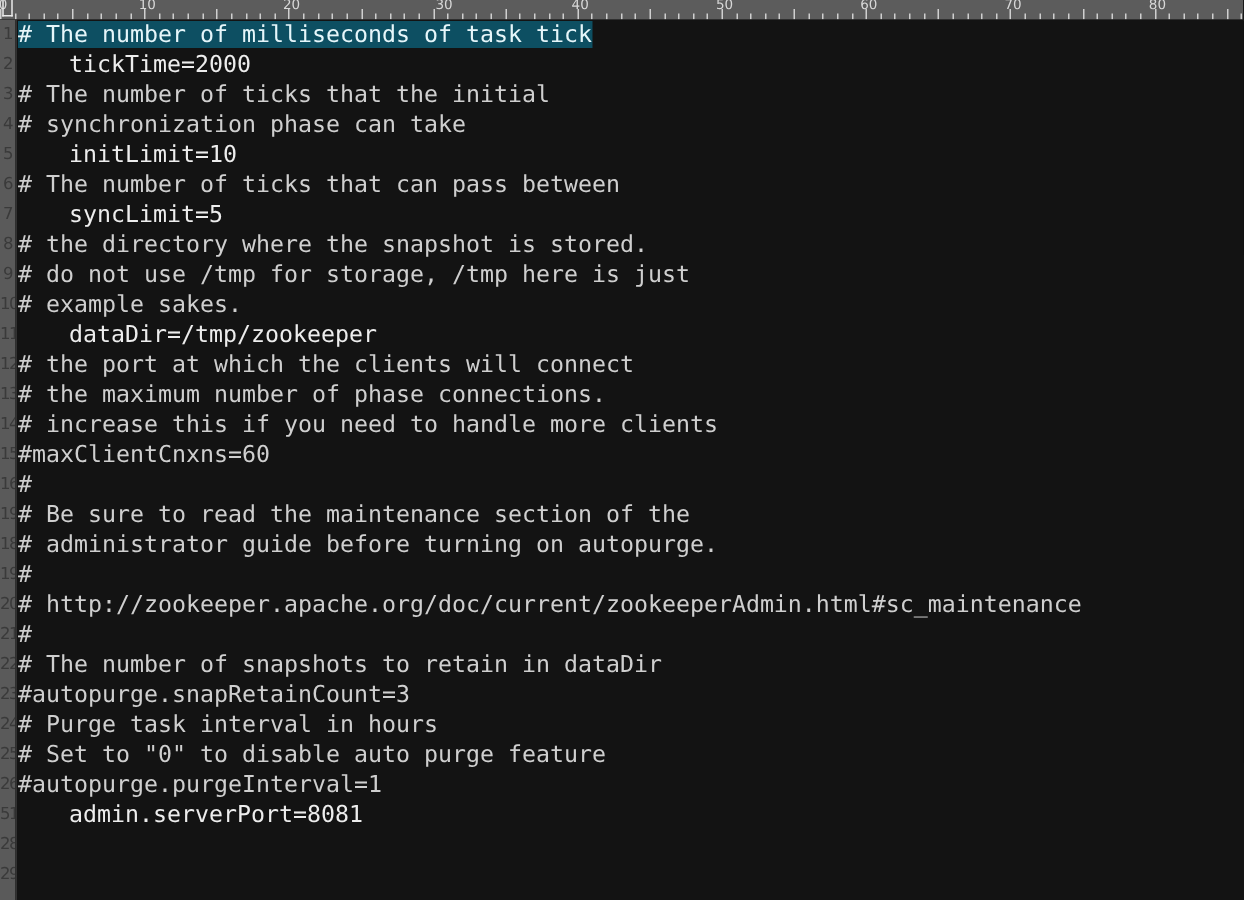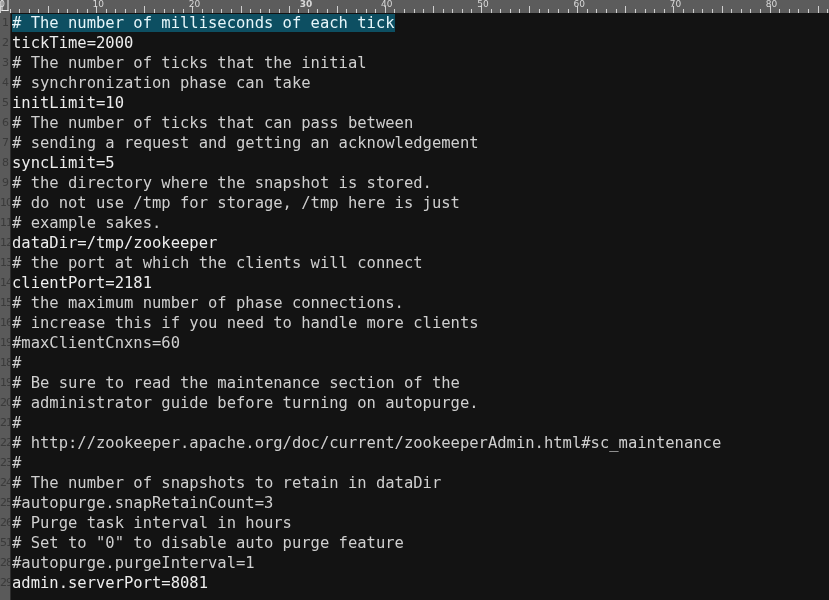--- a/index.html
+++ b/index.html
@@ -91,21 +91,21 @@
     height: 587px;
   }
   .line {
     height: 20px;
     line-height: 20px;
     font-size: 15.5px;
     color: #cfcfcf;
     white-space: pre;
     letter-spacing: 0px;
   }
-  .line.code-line { color: #ededed; }
+  .line.code-line { color: #ededed; padding-left: 34px; }
   .line .seg {
     display: inline;
   }
   .line.current .seg {
     background: #0d4f62;
     color: #e6f6fa;
   }
 </style>
 </head>
 <body>
@@ -196,21 +196,21 @@
       <div class="tick major" style="left: 769.6px;"></div>
       <div class="tick minor" style="left: 779.22px;"></div>
       <div class="tick minor" style="left: 788.84px;"></div>
       <div class="tick minor" style="left: 798.46px;"></div>
       <div class="tick minor" style="left: 808.08px;"></div>
       <div class="tick major" style="left: 817.7px;"></div>
       <div class="tick minor" style="left: 827.32px;"></div>
       <div class="rlabel" style="left: 2px;">0</div>
       <div class="rlabel" style="left: 98.2px;">10</div>
       <div class="rlabel" style="left: 194.4px;">20</div>
-      <div class="rlabel" style="left: 306px; font-weight: bold;">30</div>
+      <div class="rlabel" style="left: 296px;">30</div>
       <div class="rlabel" style="left: 386.8px;">40</div>
       <div class="rlabel" style="left: 483px; text-align: center;">50</div>
       <div class="rlabel" style="left: 579.2px;">60</div>
       <div class="rlabel" style="left: 675.4px;">70</div>
       <div class="rlabel" style="left: 771.6px;">80</div>
       <div class="caret-mark" style="left: 5px;"></div>
     </div>
 
   <div id="editor">
     <div id="gutter">
@@ -238,34 +238,32 @@
         <div class="lnum">22</div>
         <div class="lnum">23</div>
         <div class="lnum">24</div>
         <div class="lnum">25</div>
         <div class="lnum">26</div>
         <div class="lnum">51</div>
         <div class="lnum">28</div>
         <div class="lnum">29</div>
       </div>
     <div id="code">
-        <div class="line comment-line current"><span class="seg"># The number of milliseconds of each tick</span></div>
+        <div class="line comment-line current"><span class="seg"># The number of milliseconds of task tick</span></div>
         <div class="line code-line"><span class="seg">tickTime=2000</span></div>
         <div class="line comment-line"><span class="seg"># The number of ticks that the initial</span></div>
         <div class="line comment-line"><span class="seg"># synchronization phase can take</span></div>
         <div class="line code-line"><span class="seg">initLimit=10</span></div>
         <div class="line comment-line"><span class="seg"># The number of ticks that can pass between</span></div>
-        <div class="line comment-line"><span class="seg"># sending a request and getting an acknowledgement</span></div>
         <div class="line code-line"><span class="seg">syncLimit=5</span></div>
         <div class="line comment-line"><span class="seg"># the directory where the snapshot is stored.</span></div>
         <div class="line comment-line"><span class="seg"># do not use /tmp for storage, /tmp here is just</span></div>
         <div class="line comment-line"><span class="seg"># example sakes.</span></div>
         <div class="line code-line"><span class="seg">dataDir=/tmp/zookeeper</span></div>
         <div class="line comment-line"><span class="seg"># the port at which the clients will connect</span></div>
-        <div class="line code-line"><span class="seg">clientPort=2181</span></div>
         <div class="line comment-line"><span class="seg"># the maximum number of phase connections.</span></div>
         <div class="line comment-line"><span class="seg"># increase this if you need to handle more clients</span></div>
         <div class="line comment-line"><span class="seg">#maxClientCnxns=60</span></div>
         <div class="line comment-line"><span class="seg">#</span></div>
         <div class="line comment-line"><span class="seg"># Be sure to read the maintenance section of the</span></div>
         <div class="line comment-line"><span class="seg"># administrator guide before turning on autopurge.</span></div>
         <div class="line comment-line"><span class="seg">#</span></div>
         <div class="line comment-line"><span class="seg"># http://zookeeper.apache.org/doc/current/zookeeperAdmin.html#sc_maintenance</span></div>
         <div class="line comment-line"><span class="seg">#</span></div>
         <div class="line comment-line"><span class="seg"># The number of snapshots to retain in dataDir</span></div>

